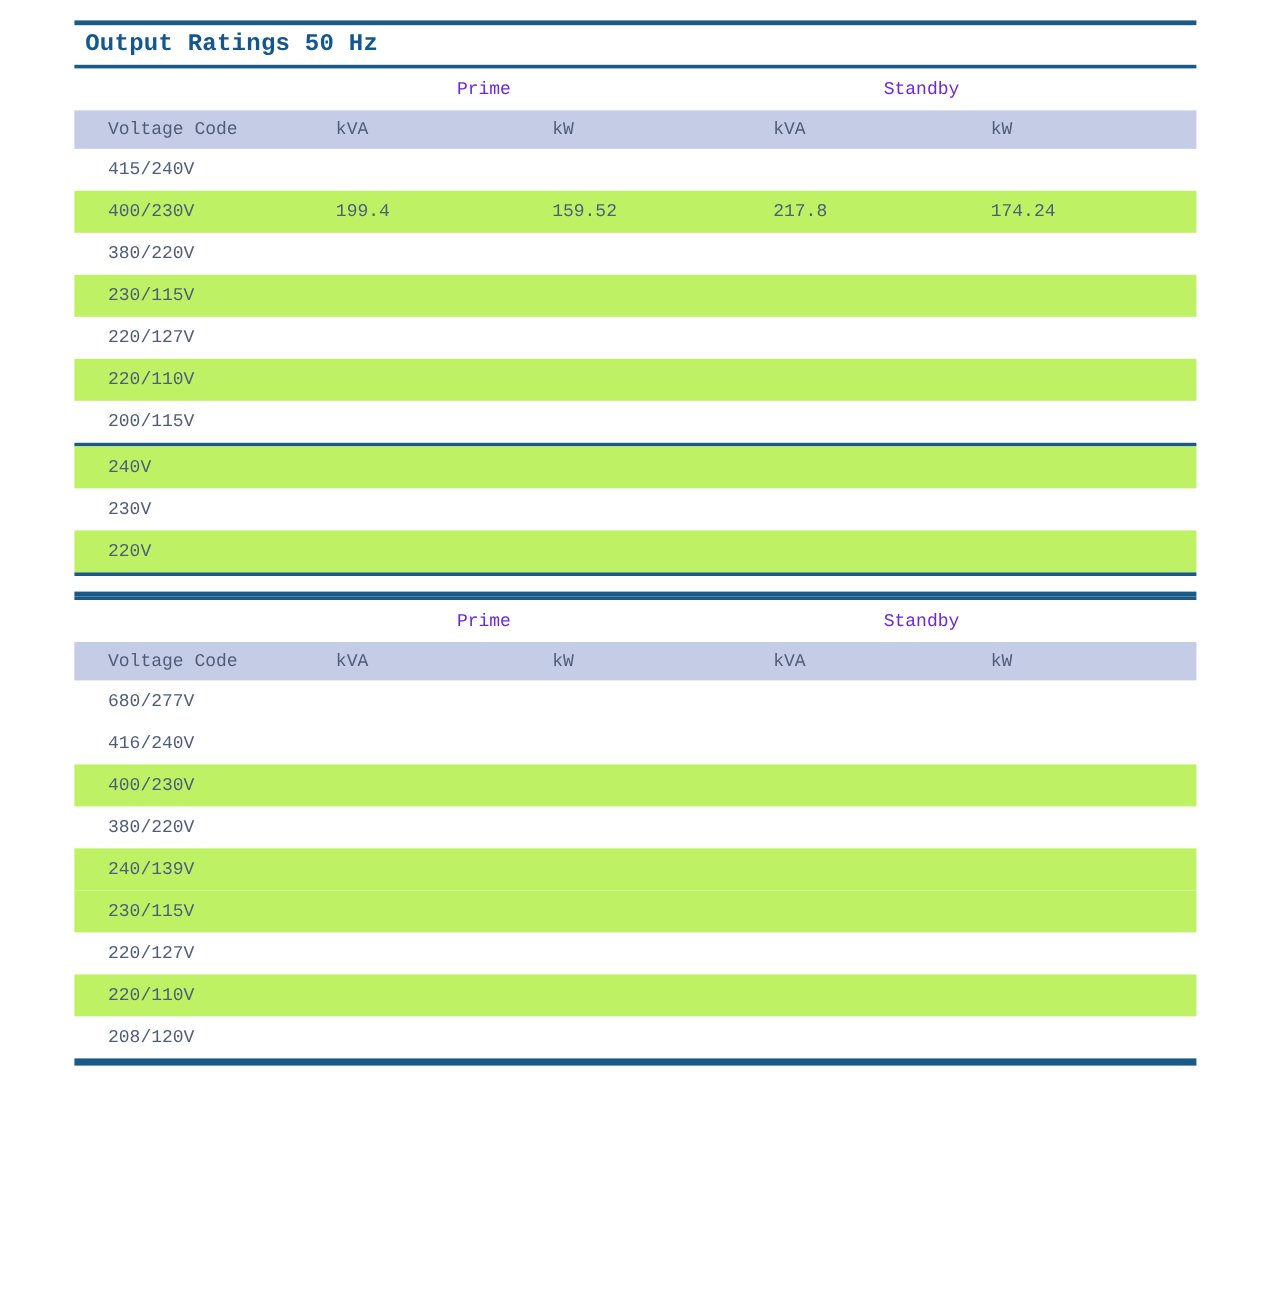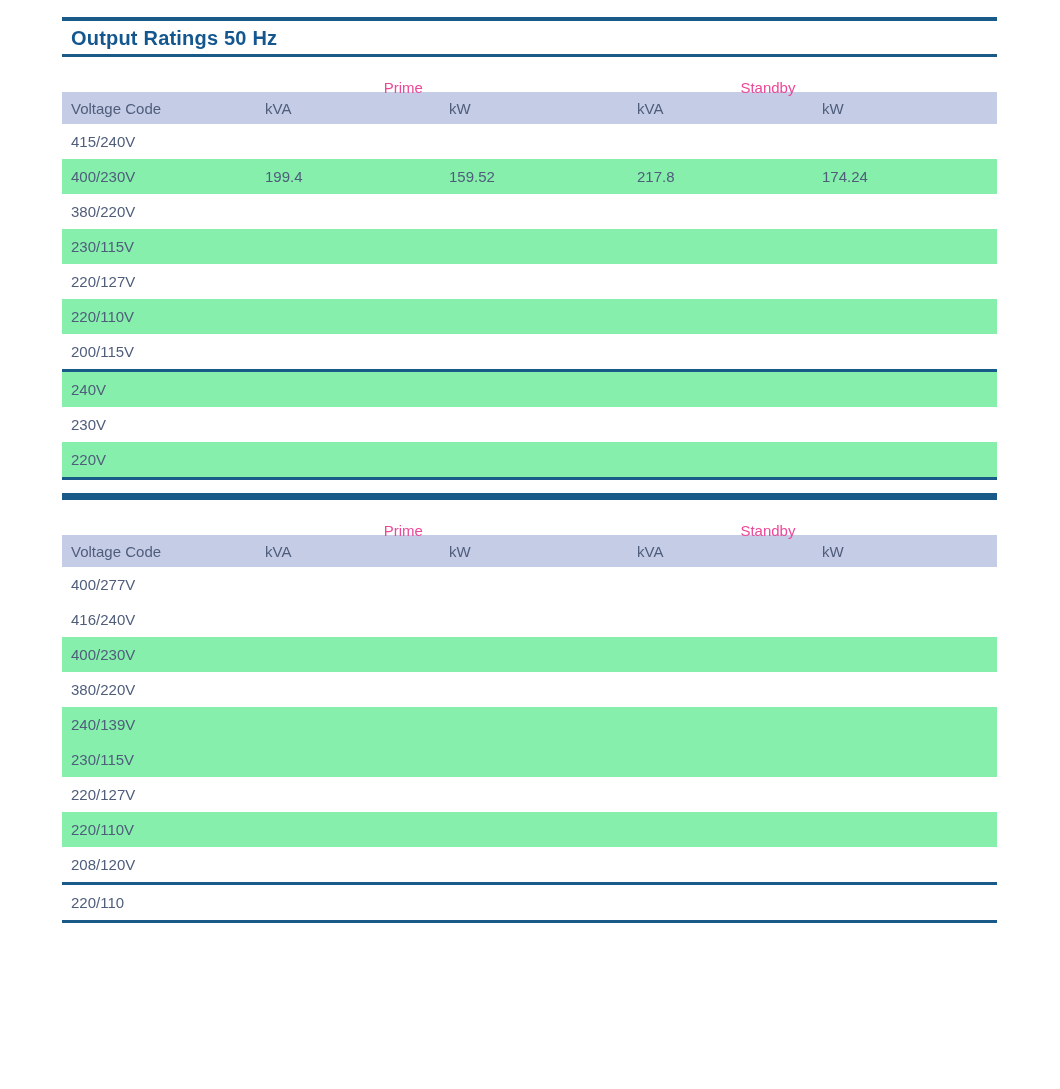--- a/index.html
+++ b/index.html
@@ -10,20 +10,21 @@
   .page {
     width: 1060px;
     height: 1089px;
     background: #ffffff;
     overflow: hidden;
   }
   .doc {
     width: 935px;
     margin-left: 62px;
     padding-top: 17px;
+    font-family: Liberation Mono, monospace;
   }
   .ratings-table + .ratings-table { margin-top: 13px; }
 
   
   .rule-top    { height: 4px; background: #1a5a88; }
   .rule-under  { height: 3px; background: #1a5a88; }
   .table-title {
     font-size: 20px;
     line-height: 22px;
     font-weight: bold;
@@ -35,41 +36,41 @@
   
   .group-row {
     position: relative;
     height: 35px;
   }
   .group-label {
     position: absolute;
     top: 50%;
     transform: translate(-50%, -50%);
     font-size: 15px;
-    color: #ec4899;
+    color: #6d28d9;
     white-space: nowrap;
-    margin-top: 12px;
   }
   .group-prime   { left: 36.5%; }
   .group-standby { left: 75.5%; }
 
   
   .cgrid {
     display: grid;
     grid-template-columns: 21.71% 19.68% 20.11% 19.79% 18.71%;
     align-items: center;
+    padding-left: 19px;
   }
   .head-band {
     height: 32px;
     background: #c5cce5;
   }
   .head-band .cell { font-size: 15px; color: #4f5d7b; }
 
   .trow { height: 35px; }
-  .trow.shaded { background: #86efac; }
+  .trow.shaded { background: #bef264; }
   .trow.plain  { background: transparent; }
 
   .cell {
     font-size: 15px;
     color: #4f5d7b;
     overflow: hidden;
     white-space: nowrap;
   }
   .c-voltage { padding-left: 9px; }
 
@@ -187,21 +188,21 @@
       <div class="head-band cgrid">
         <span class="cell c-voltage">Voltage Code</span>
         <span class="cell">kVA</span>
         <span class="cell">kW</span>
         <span class="cell">kVA</span>
         <span class="cell">kW</span>
       </div>
 
       <div class="rows">
           <div class="trow cgrid plain">
-            <span class="cell c-voltage">400/277V</span>
+            <span class="cell c-voltage">680/277V</span>
             <span class="cell"></span>
             <span class="cell"></span>
             <span class="cell"></span>
             <span class="cell"></span>
           </div>
           <div class="trow cgrid plain">
             <span class="cell c-voltage">416/240V</span>
             <span class="cell"></span>
             <span class="cell"></span>
             <span class="cell"></span>
@@ -250,25 +251,18 @@
             <span class="cell"></span>
           </div>
           <div class="trow cgrid plain">
             <span class="cell c-voltage">208/120V</span>
             <span class="cell"></span>
             <span class="cell"></span>
             <span class="cell"></span>
             <span class="cell"></span>
           </div>
           <div class="divider"></div>
-          <div class="trow cgrid plain">
-            <span class="cell c-voltage">220/110</span>
-            <span class="cell"></span>
-            <span class="cell"></span>
-            <span class="cell"></span>
-            <span class="cell"></span>
-          </div>
           <div class="divider"></div>
         </div>
     </section>
 
   </div>
 </div>
 
 </body></html>

